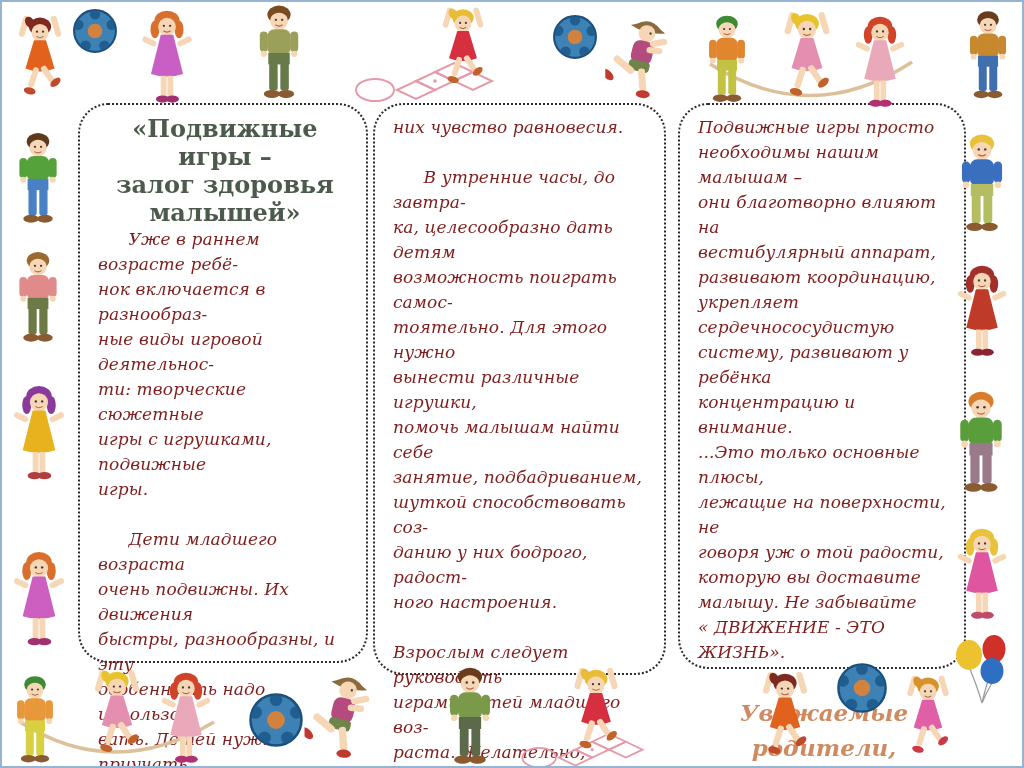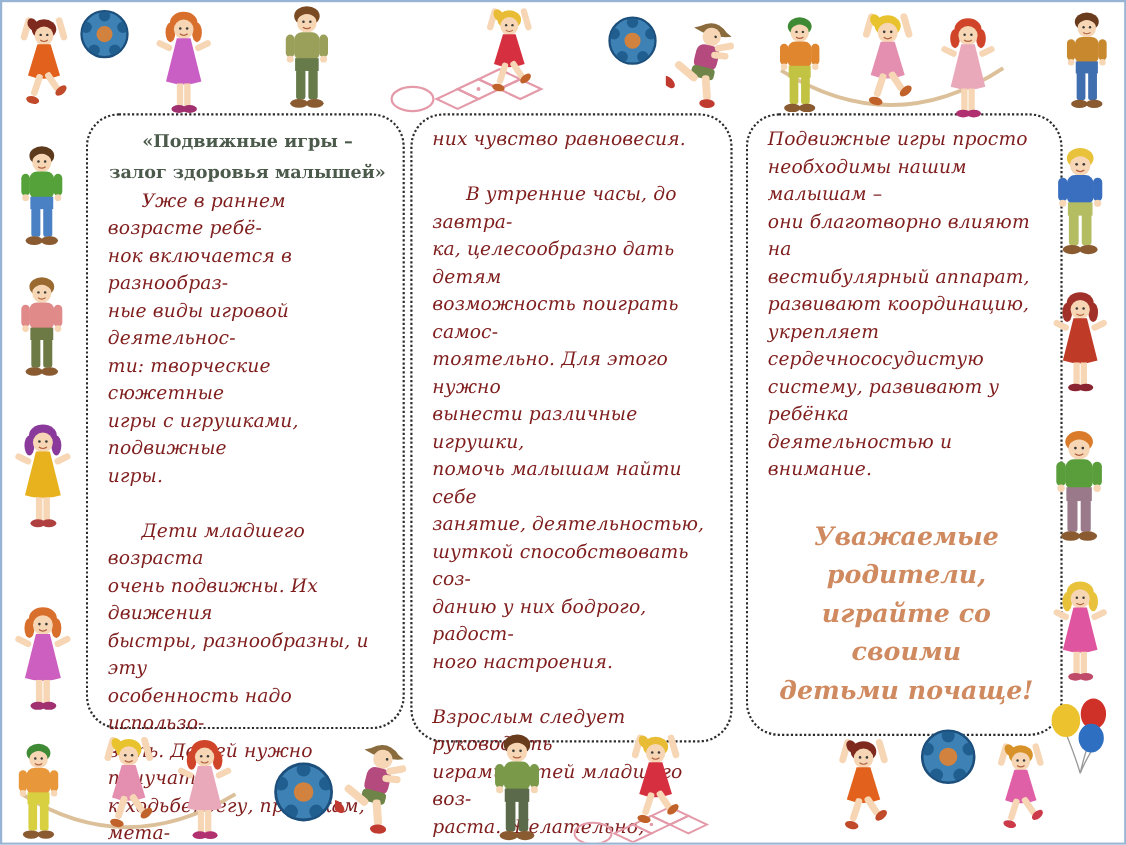--- a/index.html
+++ b/index.html
@@ -14,21 +14,21 @@
   }
   #panel1{left:76px;top:101px;width:290px;height:560px;}
   #panel2{left:371px;top:101px;width:293px;height:572px;}
   #panel3{left:676px;top:101px;width:288px;height:566px;}
   .lines{
     white-space:pre-line;margin:0;color:#7f1d1d;font-style:italic;
     font-size:17px;line-height:25px;letter-spacing:0.1px;
   }
   .heading{
     white-space:pre-line;margin:0;font-style:normal;font-weight:bold;
-    color:#4b5a4b;font-size:16px;line-height:28px;text-align:center;
+    color:#4b5a4b;font-size:24px;line-height:28px;text-align:center;
   }
   .indent{text-indent:1.8em;}
   .gap{margin-bottom:25px;}
   .appeal{
     white-space:pre-line;color:#d08a60;font-size:23px;line-height:35px;
     text-align:center;margin:30px 0 0 0;font-style:italic;font-weight:bold;
   }
   .deco{position:absolute;}
   .deco svg{width:100%;height:100%;display:block;}
 </style>
@@ -155,21 +155,21 @@
   </section>
 
   <section class="panel" id="panel2">
     <p class="lines gap">них чувство равновесия.</p>
     <p class="lines indent gap">В утренние часы, до завтра-
 ка, целесообразно дать детям
 возможность поиграть самос-
 тоятельно. Для этого нужно
 вынести различные игрушки,
 помочь малышам найти себе
-занятие, деятельностью,
+занятие, подбадриванием,
 шуткой способствовать соз-
 данию у них бодрого, радост-
 ного настроения.</p>
     <p class="lines">Взрослым следует руководить
 играми детей младшего воз-
 раста. Желательно, чтобы и
 родители сами принимали
 участие и игре детей в дома-
 шних условиях. Для поддер-
 жания интереса у ребёнка
@@ -178,21 +178,27 @@
   </section>
 
   <section class="panel" id="panel3">
     <p class="lines">Подвижные игры просто
 необходимы нашим малышам –
 они благотворно влияют на
 вестибулярный аппарат,
 развивают координацию,
 укрепляет сердечнососудистую
 систему, развивают у ребёнка
-деятельностью и внимание.</p>
+концентрацию и внимание.</p>
+    <p class="lines">...Это только основные плюсы,
+лежащие на поверхности, не
+говоря уж о той радости,
+которую вы доставите
+малышу. Не забывайте
+« ДВИЖЕНИЕ - ЭТО ЖИЗНЬ».</p>
     <p class="appeal">Уважаемые родители,
 играйте со своими
 детьми почаще!</p>
   </section>
 
   <div class="deco" style="left:8px;top:4px;width:60px;height:108px">
     <svg viewBox="0 0 70 112" style="--hair:#7e2a1e;--top:#e2611c;--shoe:#c04a2a">
         <use href="#sym-kid-jump"></use>
       </svg>
     </div>

